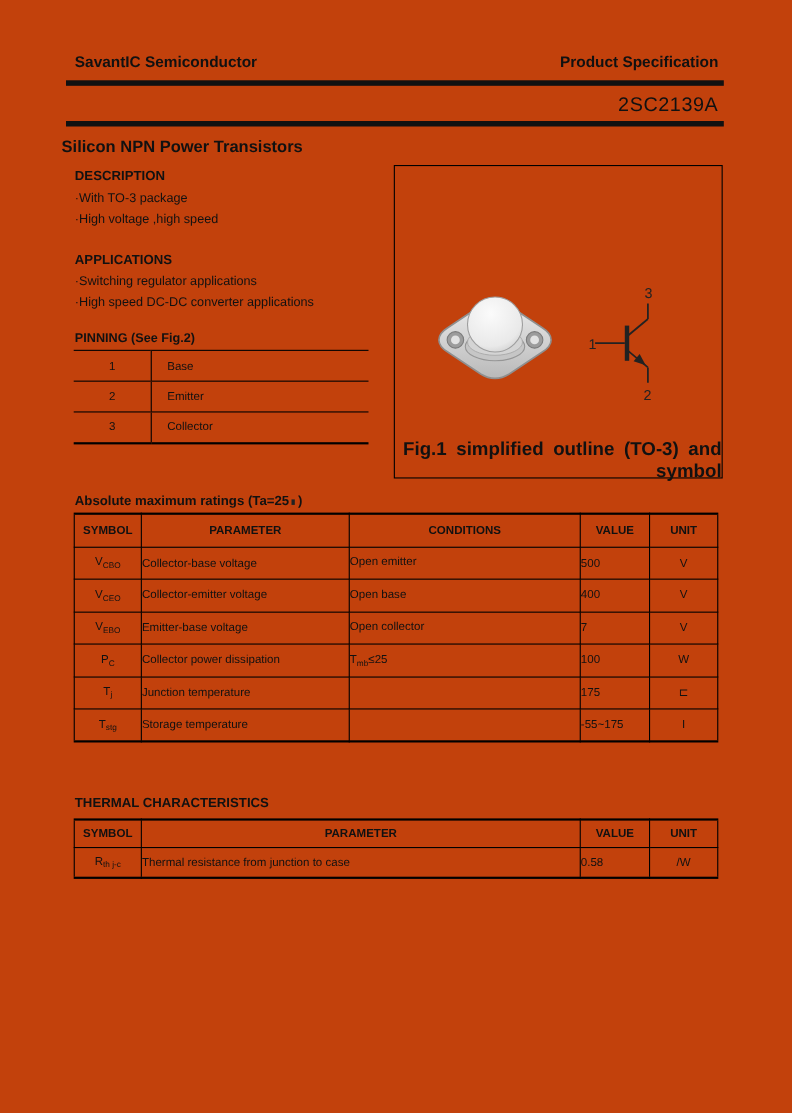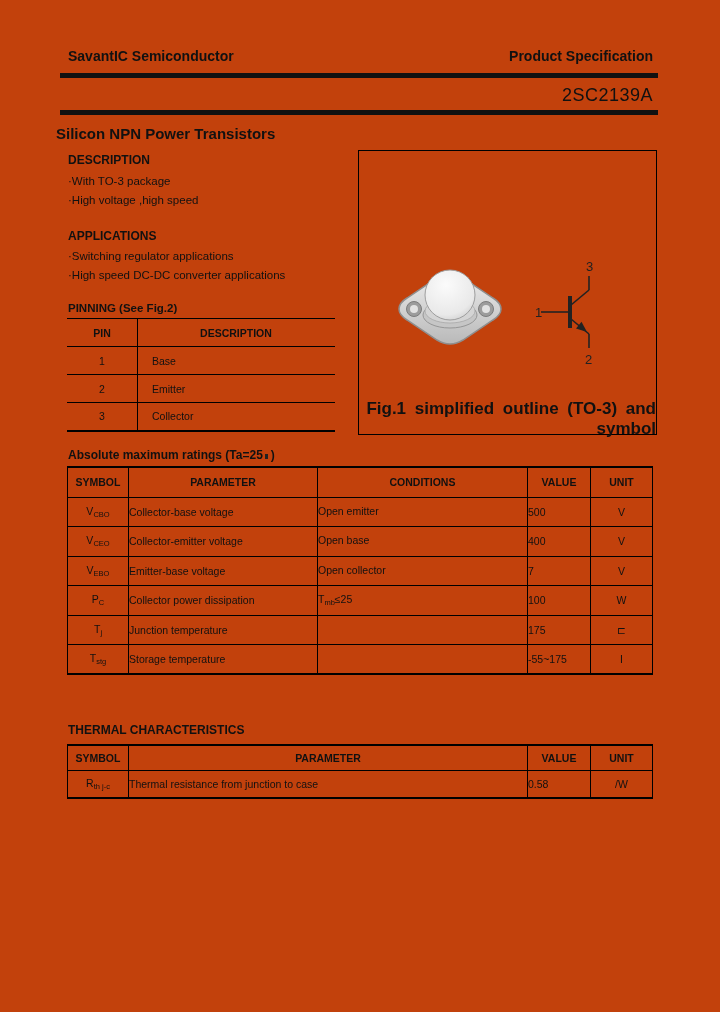--- a/index.html
+++ b/index.html
@@ -67,24 +67,20 @@
   <div class="abs item" style="left:68px;top:172px;">·With TO-3 package</div>
   <div class="abs item" style="left:68px;top:191px;">·High voltage ,high speed</div>
 
   <div class="abs secHead" style="left:68px;top:229px;">APPLICATIONS</div>
   <div class="abs item" style="left:68px;top:266px;">·High speed DC-DC converter applications</div>
   <div class="abs item" style="left:68px;top:247px;">·Switching regulator applications</div>
 
   <div class="abs b" style="left:68px;top:302px;font-size:11.5px;">PINNING (See Fig.2)</div>
   <table class="abs pinTbl">
     <tbody>
-        <tr class="r">
-      <th class="c1 b">PIN</th>
-      <th class="c2 b">DESCRIPTION</th>
-    </tr>
     <tr class="r">
       <td class="c1">1</td>
       <td class="c2">Base</td>
     </tr>
     <tr class="r">
       <td class="c1">2</td>
       <td class="c2">Emitter</td>
     </tr>
     <tr class="r">
       <td class="c1">3</td>

